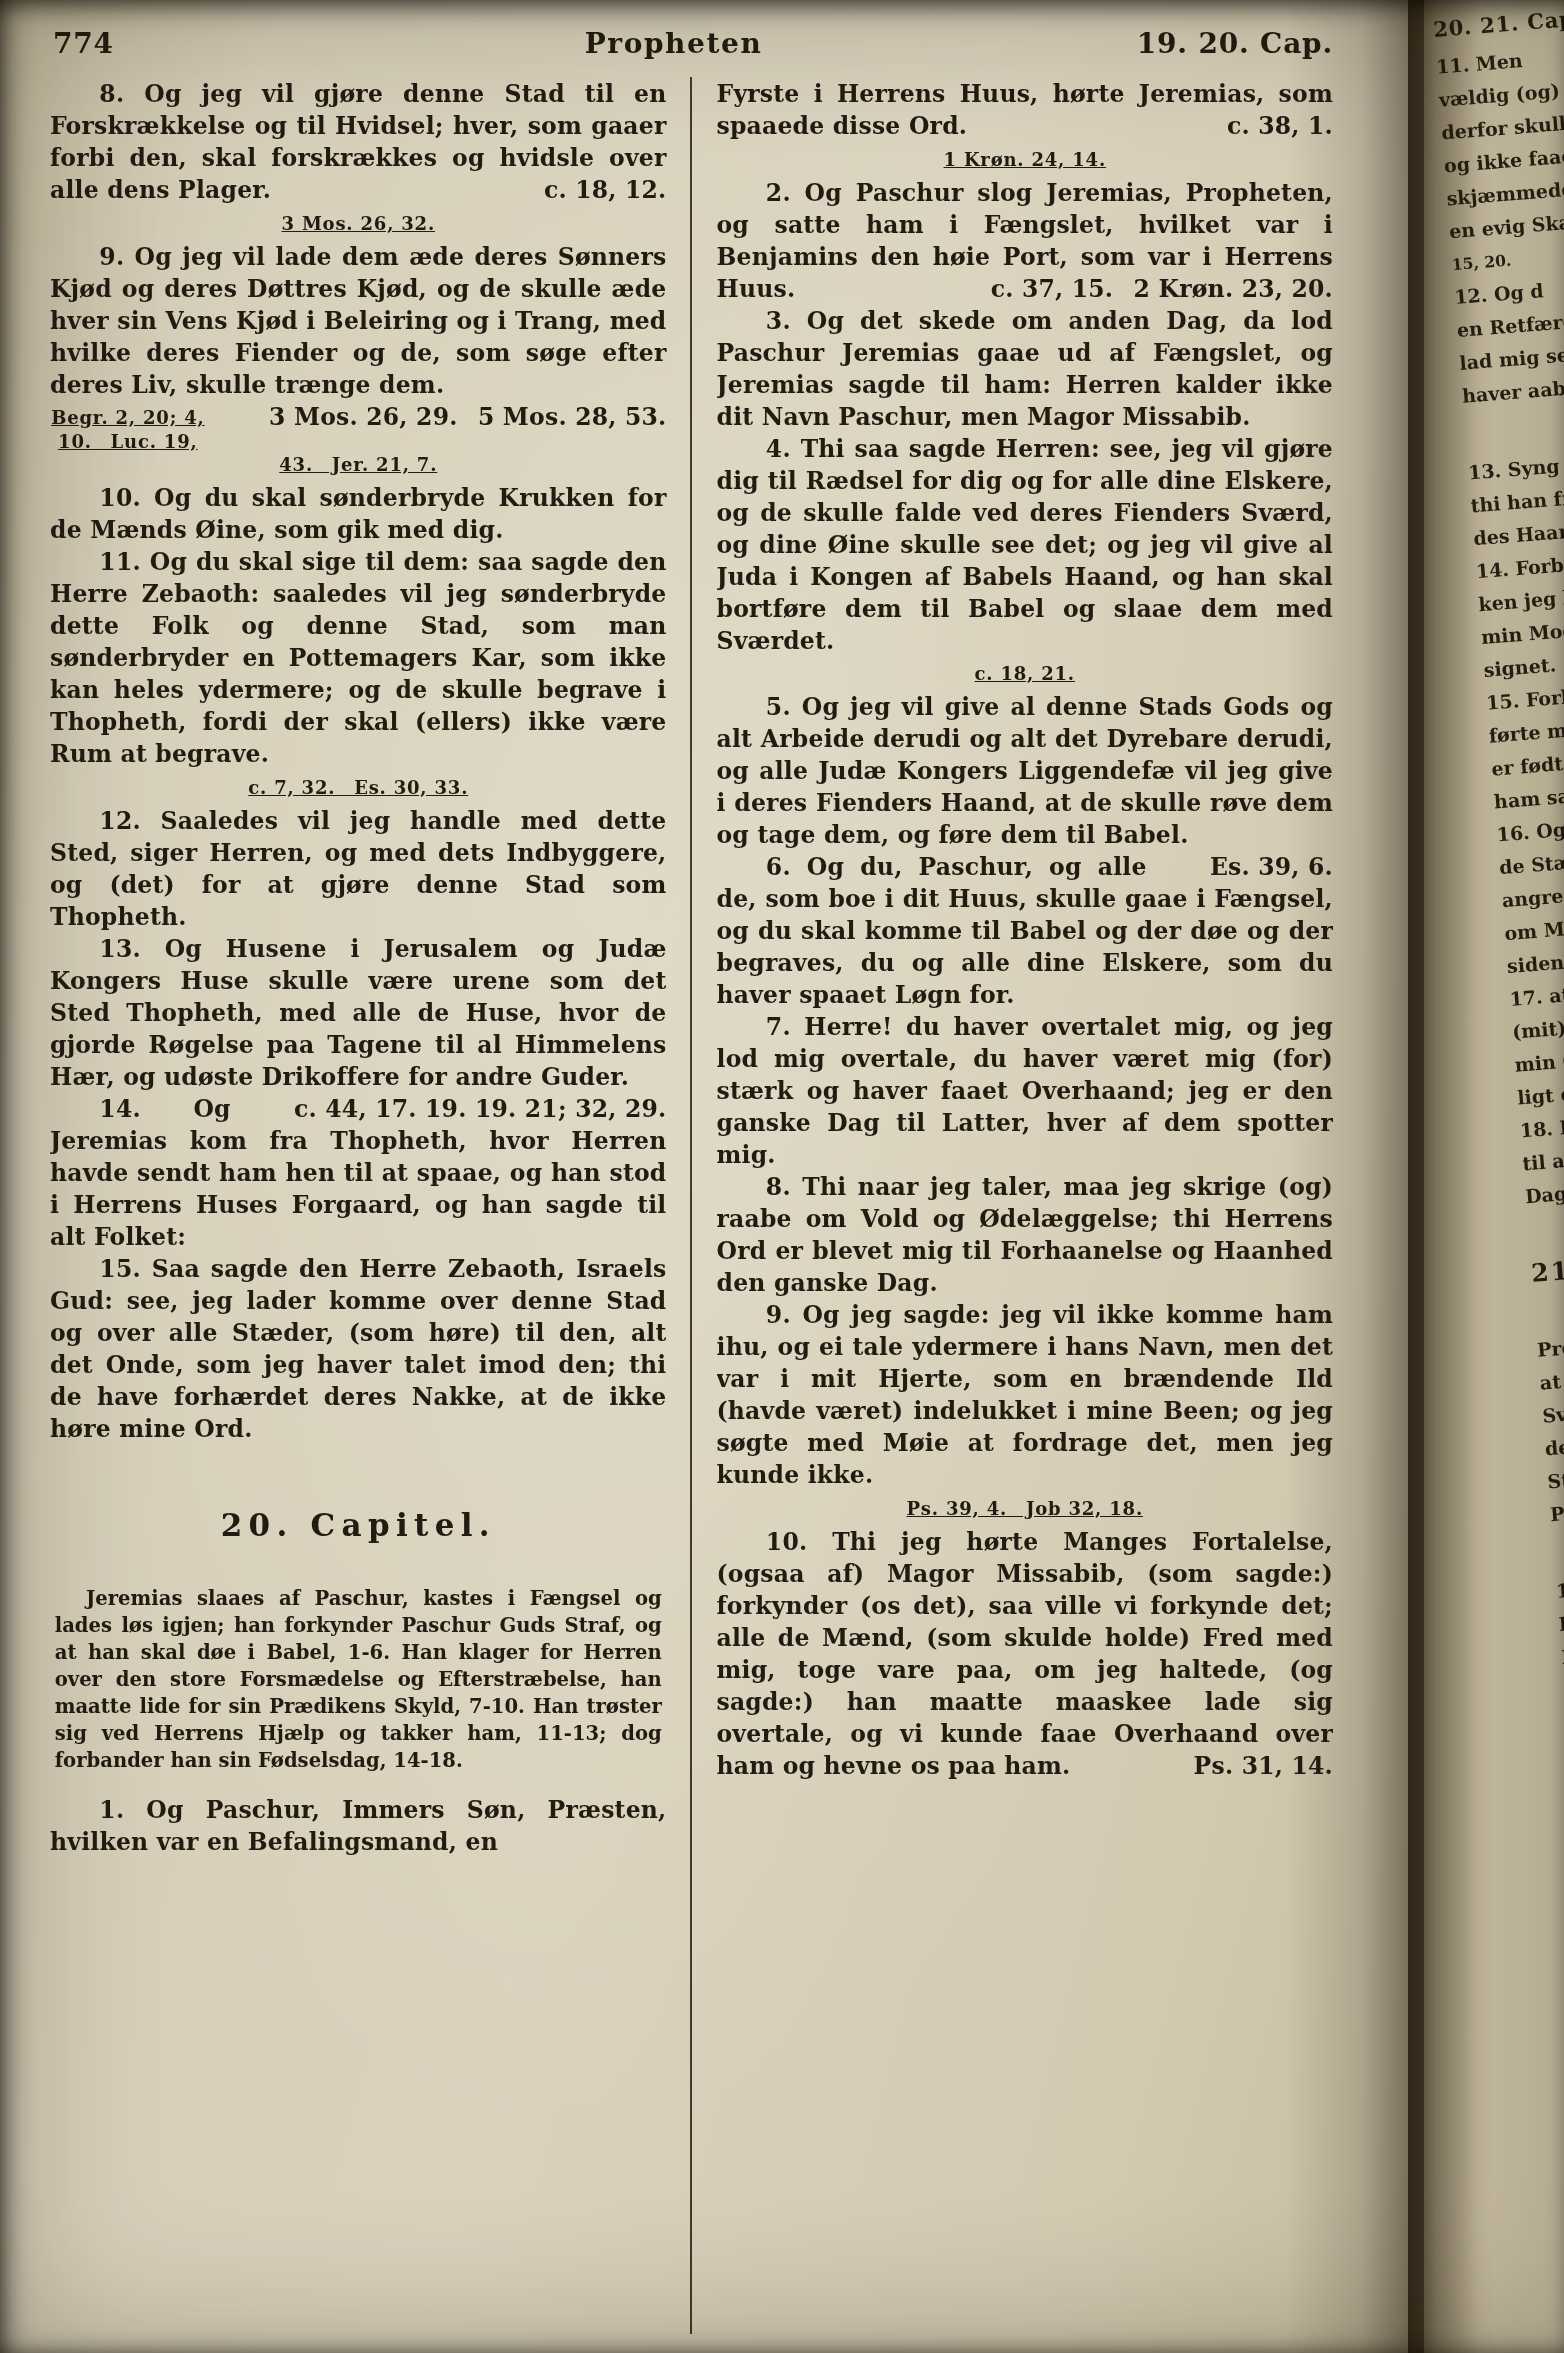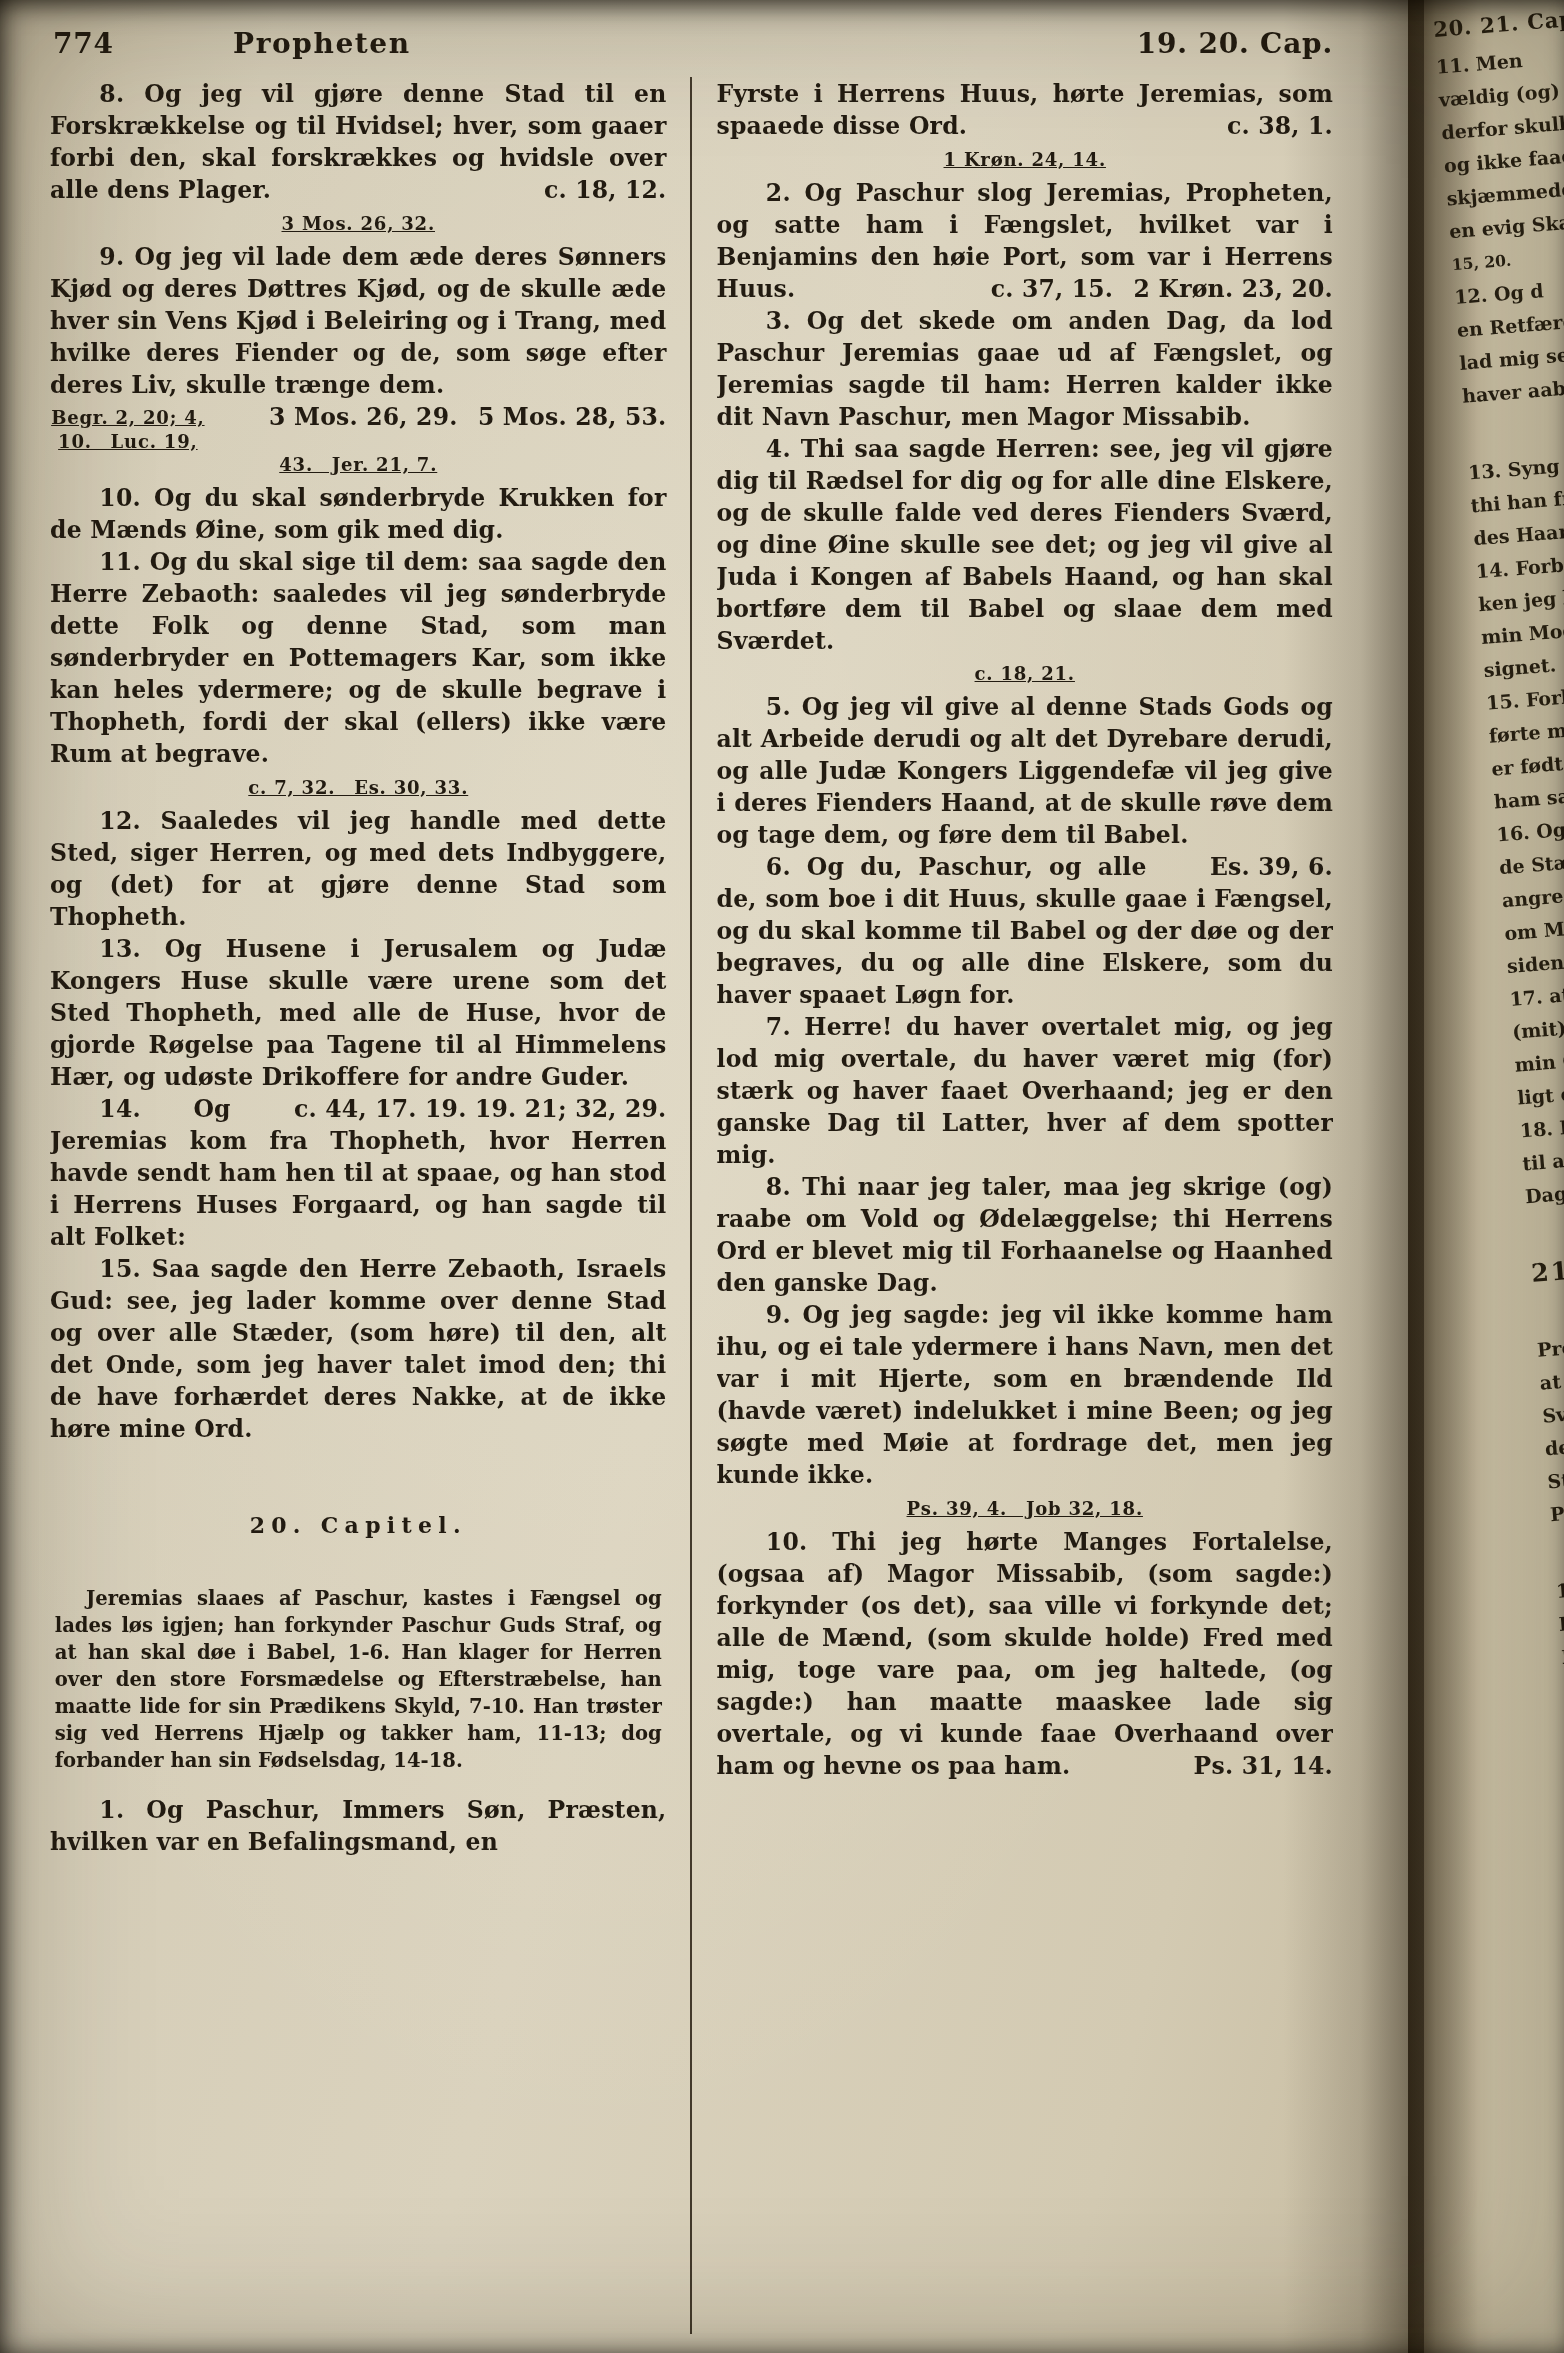--- a/index.html
+++ b/index.html
@@ -16,38 +16,38 @@
       linear-gradient(104deg, #c3b9a0 0%, #d4ccb6 14%, #dad2bd 50%, #d3cab2 82%, #c7bca1 100%);
     color:#221b11;
     padding-left:9px;
   }
   .header {
     position:absolute; top:27px; left:53px; width:1280px;
     display:flex; align-items:baseline;
     font-size:28px; font-weight:bold; letter-spacing:0.8px;
   }
   .pnum   { width:180px; text-align:left; }
-  .ptitle { flex:1; text-align:left; letter-spacing:1.6px; }
+  .ptitle { flex:1; text-align:center; letter-spacing:1.6px; }
   .pcap   { width:219px; text-align:right; }
   .divider {
     position:absolute; left:690px; top:77px; width:1.6px; height:2257px;
     background:rgba(40,31,18,0.85);
   }
   .cols {
     position:absolute; top:78px; left:50px; width:1283px; height:2261px;
     display:flex; gap:50px;
   }
   .col { flex:1; overflow:hidden; text-align:justify;
          font-size:23.5px; line-height:32px; font-weight:bold; letter-spacing:0.2px; }
   .block { margin:0; }
   .kind-verse   { text-indent:2.1em; }
   .kind-cont    { text-indent:0; }
   .kind-refline { font-size:18px; line-height:23.5px; text-align:center; text-indent:0;
                   margin:5.5px 0 5.5px; letter-spacing:0.8px;text-decoration:underline; }
-  .kind-chapter { text-align:center; text-indent:0; font-size:22px; line-height:38px;
+  .kind-chapter { text-align:center; text-indent:0; font-size:31px; line-height:38px;
                   letter-spacing:6.3px; margin:61px 0 41px; }
   .kind-summary { font-size:19.6px; line-height:27px; text-indent:1.6em;
                   margin:0 4.7px 20.3px 4.7px; letter-spacing:0; }
   .block-cite   { float:right; padding-left:14px; }
   
   .gutter {
     position:absolute; left:1283px; top:0; width:141px; height:2354px;
     background:linear-gradient(to right, rgba(26,18,6,0) 0%, rgba(26,18,6,0.16) 55%, rgba(26,18,6,0.55) 100%);
     pointer-events:none;
   }

